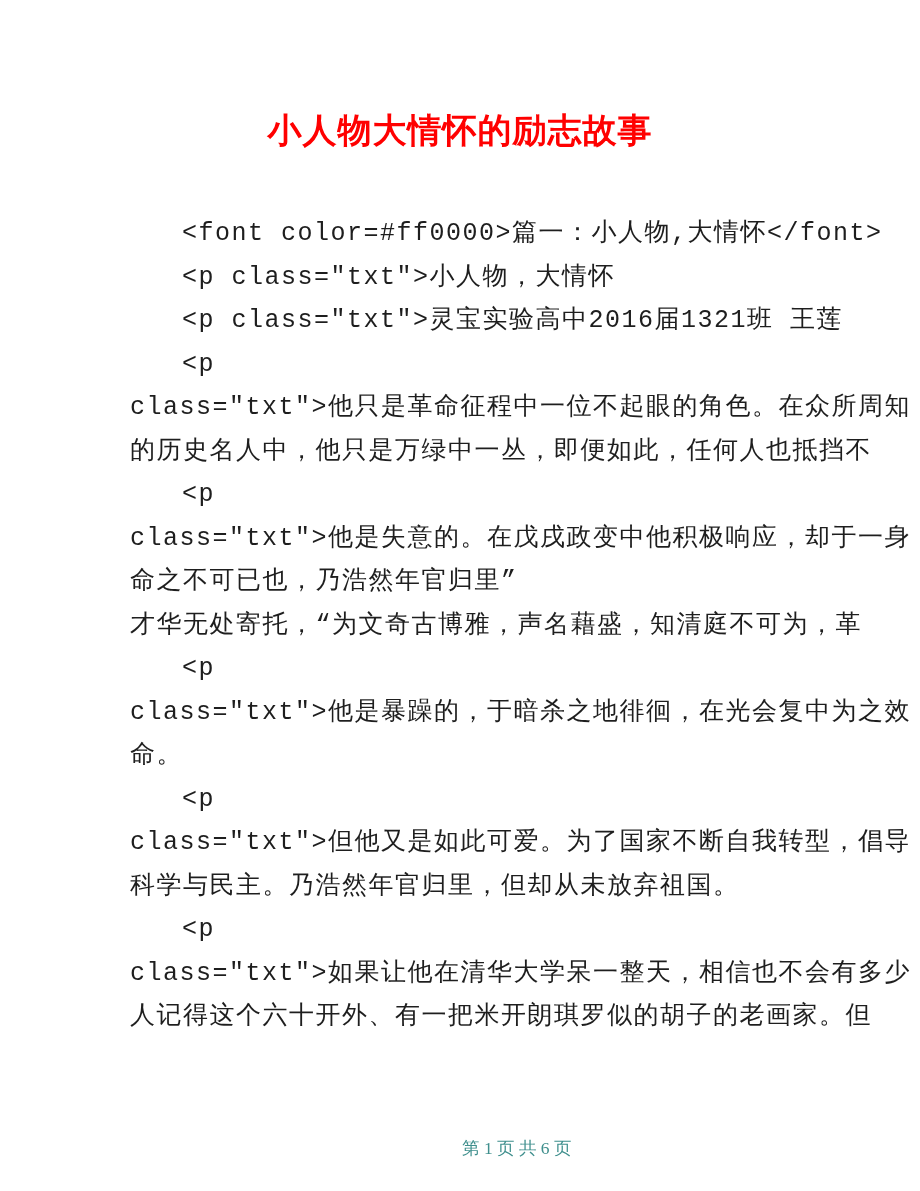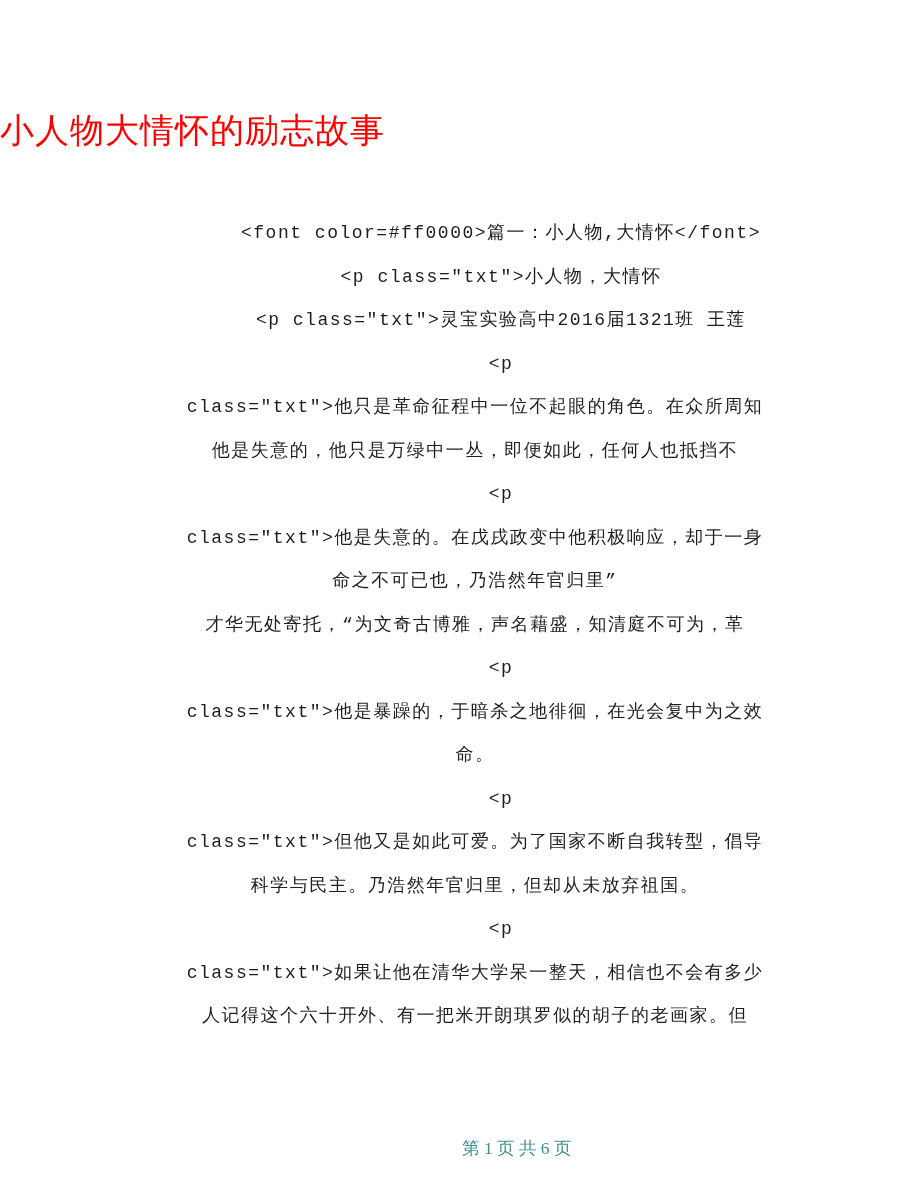--- a/index.html
+++ b/index.html
@@ -17,43 +17,43 @@
   .page {
     position: absolute;
     inset: 0;
     background: #ffffff;
   }
   .doc-title {
     position: absolute;
     top: 108px;
     left: 0;
     width: 920px;
+    text-align: center;
     font-family: "Liberation Sans", "DejaVu Sans", sans-serif;
-    font-weight: 400;
+    font-weight: 700;
     font-size: 34px;
     line-height: 44px;
     letter-spacing: 1px;
     color: #ff0000;
     white-space: pre;
   }
   .body-text {
     position: absolute;
     top: 212px;
     left: 130px;
     width: 690px;
     color: #1e1e1e;
   }
   .line {
     font-family: "Liberation Mono", "DejaVu Sans Mono", monospace;
-    font-size: 18px;
+    font-size: 25px;
     line-height: 43.5px;
     height: 43.5px;
     letter-spacing: 1.5px;
     white-space: pre;
-    text-align: center;
   }
   .line.indent {
     padding-left: 52px;
   }
   .page-footer {
     position: absolute;
     top: 1112px;
     left: 0;
     width: 920px;
     text-align: center;
@@ -71,21 +71,21 @@
 <div class="page">
 
   <div class="doc-title">小人物大情怀的励志故事</div>
 
   <div class="body-text">
     <div class="line indent">&lt;font color=#ff0000&gt;篇一：小人物,大情怀&lt;/font&gt;</div>
     <div class="line indent">&lt;p class="txt"&gt;小人物，大情怀</div>
     <div class="line indent">&lt;p class="txt"&gt;灵宝实验高中2016届1321班 王莲</div>
     <div class="line indent">&lt;p</div>
     <div class="line">class="txt"&gt;他只是革命征程中一位不起眼的角色。在众所周知</div>
-    <div class="line">他是失意的，他只是万绿中一丛，即便如此，任何人也抵挡不</div>
+    <div class="line">的历史名人中，他只是万绿中一丛，即便如此，任何人也抵挡不</div>
     <div class="line indent">&lt;p</div>
     <div class="line">class="txt"&gt;他是失意的。在戊戌政变中他积极响应，却于一身</div>
     <div class="line">命之不可已也，乃浩然年官归里”</div>
     <div class="line">才华无处寄托，“为文奇古博雅，声名藉盛，知清庭不可为，革</div>
     <div class="line indent">&lt;p</div>
     <div class="line">class="txt"&gt;他是暴躁的，于暗杀之地徘徊，在光会复中为之效</div>
     <div class="line">命。</div>
     <div class="line indent">&lt;p</div>
     <div class="line">class="txt"&gt;但他又是如此可爱。为了国家不断自我转型，倡导</div>
     <div class="line">科学与民主。乃浩然年官归里，但却从未放弃祖国。</div>

